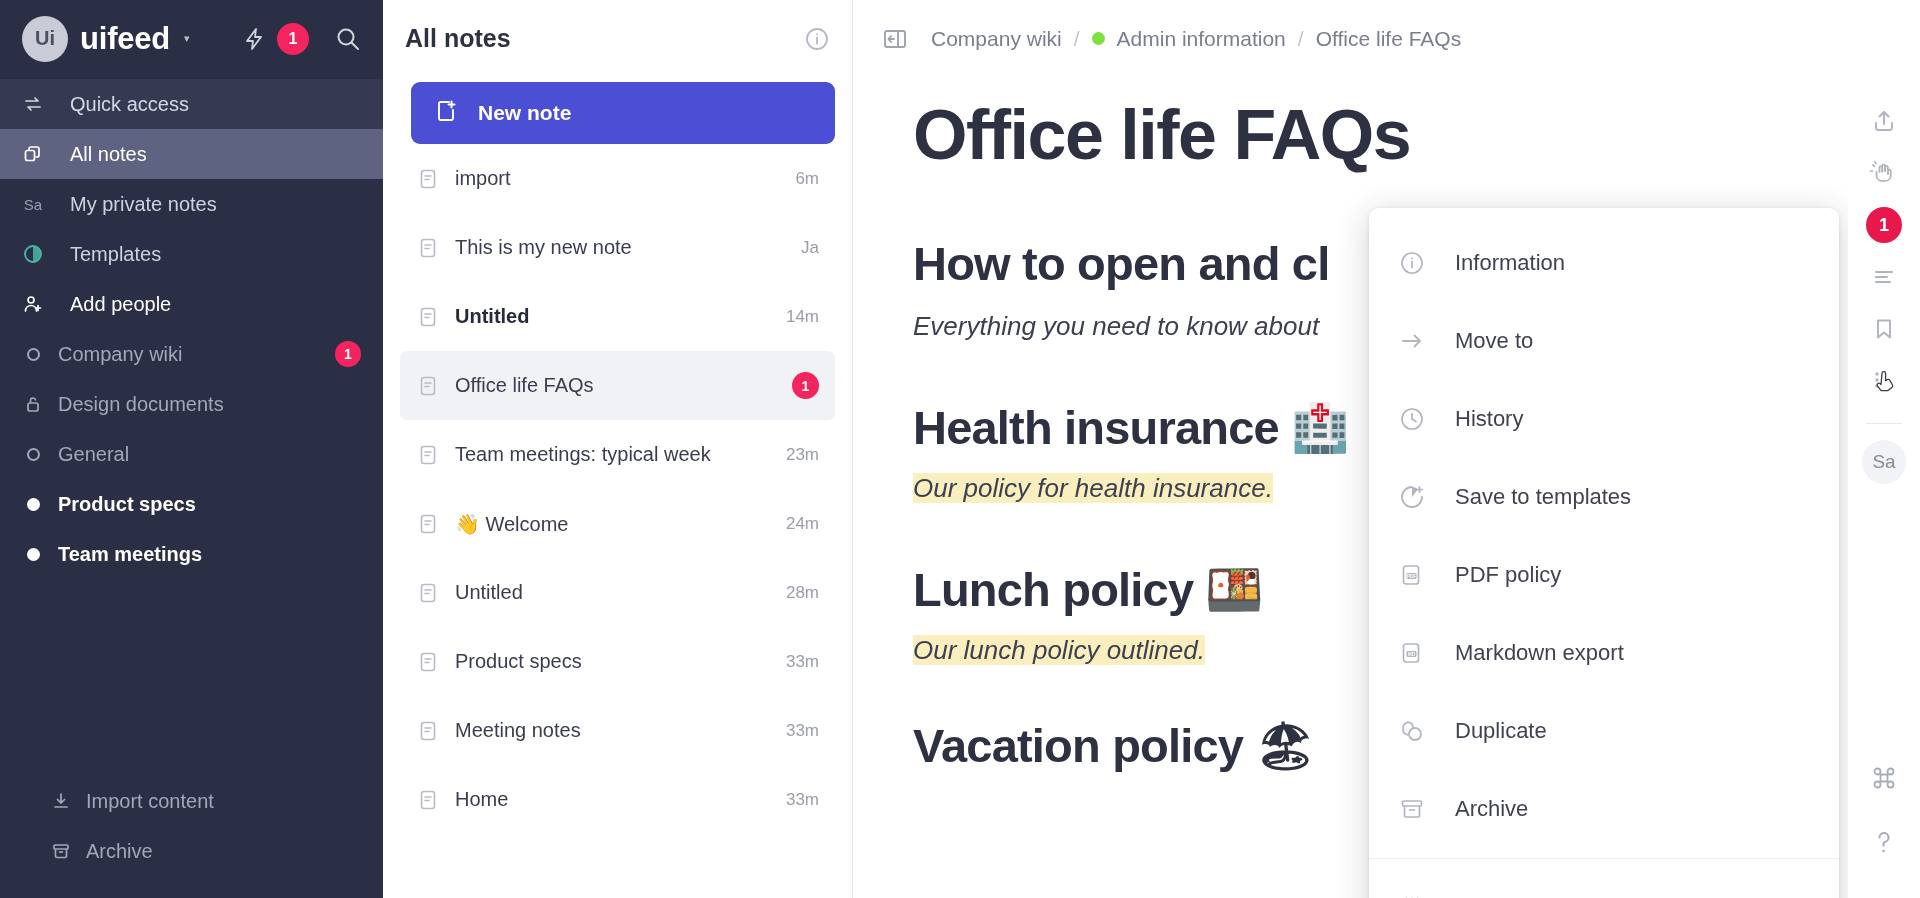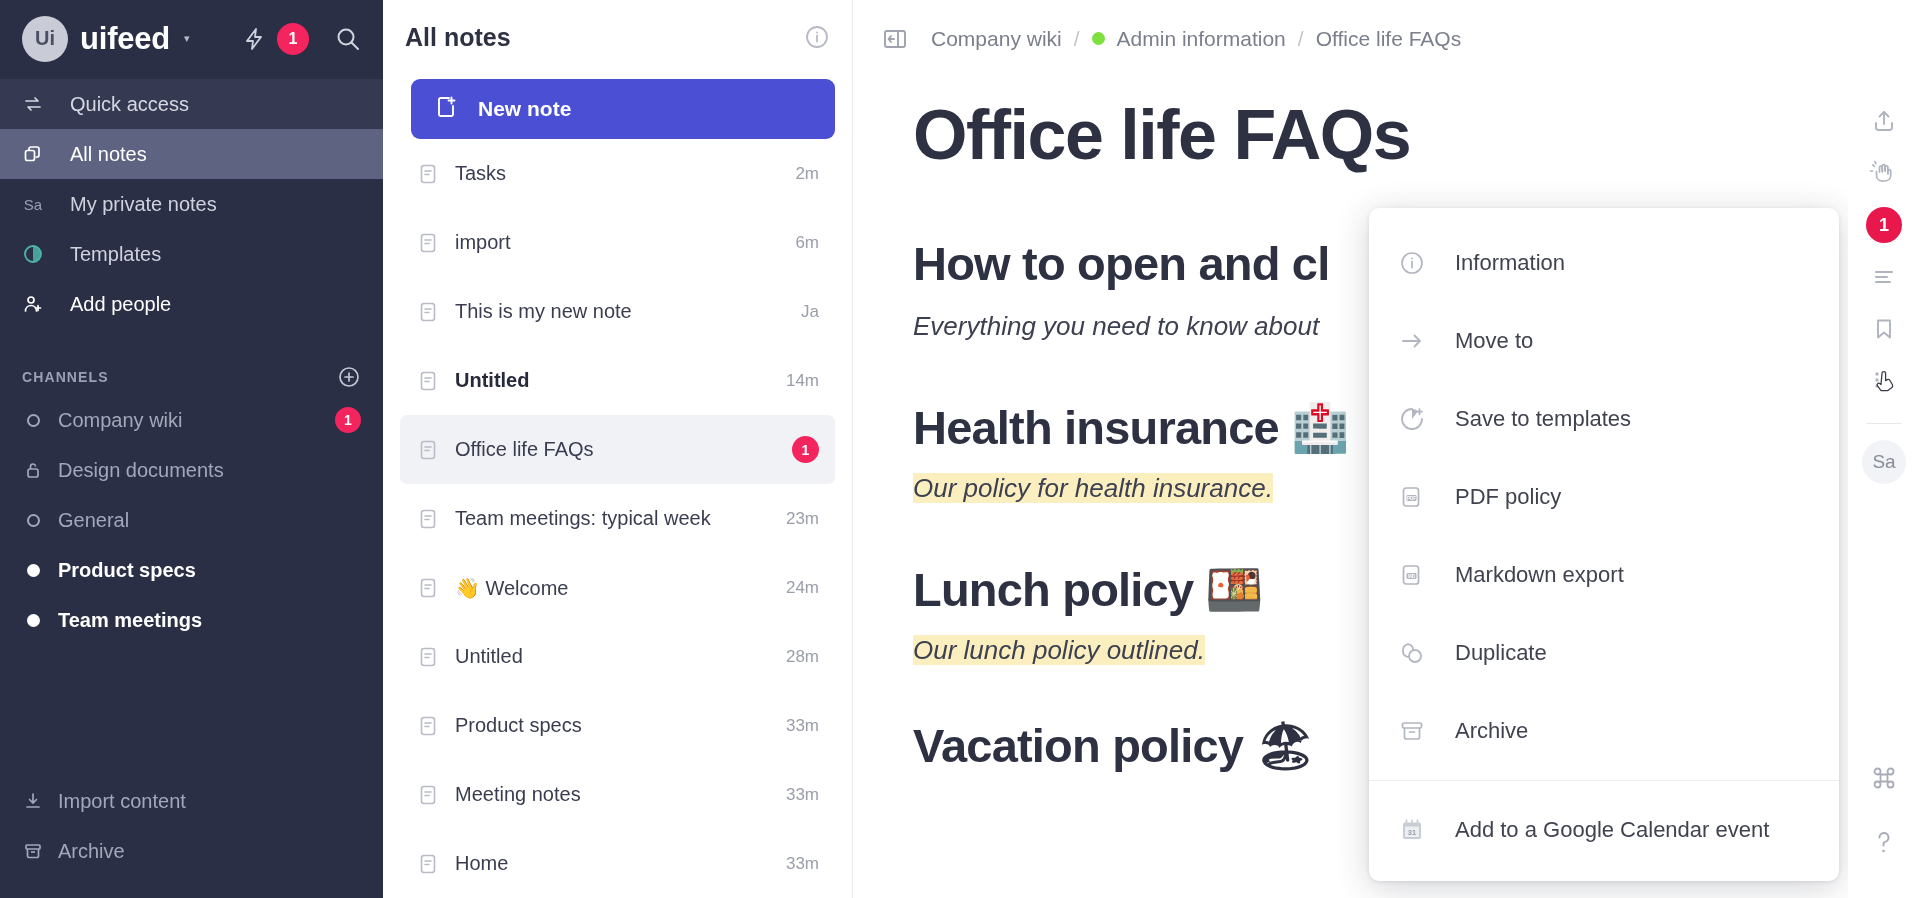--- a/index.html
+++ b/index.html
@@ -62,21 +62,21 @@
   .ch-item .cic { width: 22px; display: flex; align-items: center; justify-content: center; flex: 0 0 22px; }
   .ch-item.unread { color: #ffffff; font-weight: 700; }
   .ch-badge {
     margin-left: auto; width: 26px; height: 26px; border-radius: 50%;
     background: #f4245e; color: #fff; font-size: 14px; font-weight: 700;
     display: flex; align-items: center; justify-content: center;
   }
   .dot-open { width: 13px; height: 13px; border: 2px solid #a2a7bb; border-radius: 50%; }
   .dot-full { width: 13px; height: 13px; background: #ffffff; border-radius: 50%; }
 
-  .sb-bottom { margin-top: auto; padding-bottom: 22px; }
+  .sb-bottom { margin-top: auto; padding-bottom: 22px; padding-left: 28px; }
 
   
   .notes {
     width: 470px; flex: 0 0 470px; height: 898px; background: #fff;
     border-right: 1px solid #e8e9ed; display: flex; flex-direction: column;
   }
   .notes-head {
     height: 77px; display: flex; align-items: center; padding: 0 22px;
   }
   .notes-title { font-size: 25px; font-weight: 700; color: #2e3142; }
@@ -219,29 +219,20 @@
           <svg width="20" height="20" viewBox="0 0 20 20" fill="none" stroke="currentColor" stroke-width="1.7" stroke-linecap="round">
               <circle cx="8" cy="6" r="3"></circle>
               <path d="M2.5 17c0-3.3 2.5-5.5 5.5-5.5s5.5 2.2 5.5 5.5"></path>
               <path d="M15 11.5v5M12.5 14h5"></path>
             </svg>
         </span>
         <span>Add people</span>
       </div>
     </div>
 
-    <div class="channels-head">
-      <span class="channels-title">CHANNELS</span>
-      <span class="channels-add">
-        <svg width="24" height="24" viewBox="0 0 24 24" fill="none" stroke="currentColor" stroke-width="1.7" stroke-linecap="round">
-            <circle cx="12" cy="12" r="9"></circle>
-            <path d="M12 8v8M8 12h8"></path>
-          </svg>
-      </span>
-    </div>
 
     <div>
       <div class="ch-item">
         <span class="cic">
             <span class="dot-open"></span>
           </span>
         <span>Company wiki</span>
         <span class="ch-badge">1</span>
       </div>
       <div class="ch-item">
@@ -319,30 +310,20 @@
     </div>
 
     <div id="notes-rows">
         <div class="note-row">
           <span class="fic">
             <svg width="20" height="22" viewBox="0 0 20 22" fill="none" stroke="currentColor" stroke-width="1.6">
               <rect x="3.5" y="2.5" width="13" height="17" rx="2.5"></rect>
               <path d="M7 8h6M7 11.5h4" stroke-linecap="round"></path>
             </svg>
           </span>
-          <span class="ntitle">Tasks</span>
-          <span class="note-time">2m</span>
-        </div>
-        <div class="note-row">
-          <span class="fic">
-            <svg width="20" height="22" viewBox="0 0 20 22" fill="none" stroke="currentColor" stroke-width="1.6">
-              <rect x="3.5" y="2.5" width="13" height="17" rx="2.5"></rect>
-              <path d="M7 8h6M7 11.5h4" stroke-linecap="round"></path>
-            </svg>
-          </span>
           <span class="ntitle">import</span>
           <span class="note-time">6m</span>
         </div>
         <div class="note-row">
           <span class="fic">
             <svg width="20" height="22" viewBox="0 0 20 22" fill="none" stroke="currentColor" stroke-width="1.6">
               <rect x="3.5" y="2.5" width="13" height="17" rx="2.5"></rect>
               <path d="M7 8h6M7 11.5h4" stroke-linecap="round"></path>
             </svg>
           </span>
@@ -485,20 +466,29 @@
         </span>
         <span>Information</span>
       </div>
       <div class="ctx-item">
         <span class="ctx-ic">
           <svg width="26" height="26" viewBox="0 0 26 26" fill="none" stroke="currentColor" stroke-width="1.8" stroke-linecap="round" stroke-linejoin="round">
               <path d="M4 13h17M15.5 7.5 21 13l-5.5 5.5"></path>
             </svg>
         </span>
         <span>Move to</span>
+      </div>
+      <div class="ctx-item">
+        <span class="ctx-ic">
+          <svg width="26" height="26" viewBox="0 0 26 26" fill="none" stroke="currentColor" stroke-width="1.7" stroke-linecap="round">
+              <circle cx="13" cy="13" r="10"></circle>
+              <path d="M13 7.5V13l4 2.5"></path>
+            </svg>
+        </span>
+        <span>History</span>
       </div>
       <div class="ctx-item">
         <span class="ctx-ic">
           <svg width="26" height="26" viewBox="0 0 26 26" fill="none">
               <path d="M13 3a10 10 0 1 0 10 10" stroke="currentColor" stroke-width="1.8" stroke-linecap="round"></path>
               <path d="M13 3a10 10 0 0 1 6 2.2L13 13z" fill="currentColor"></path>
               <path d="M20.5 3.2v5M18 5.7h5" stroke="currentColor" stroke-width="1.8" stroke-linecap="round"></path>
             </svg>
         </span>
         <span>Save to templates</span>

